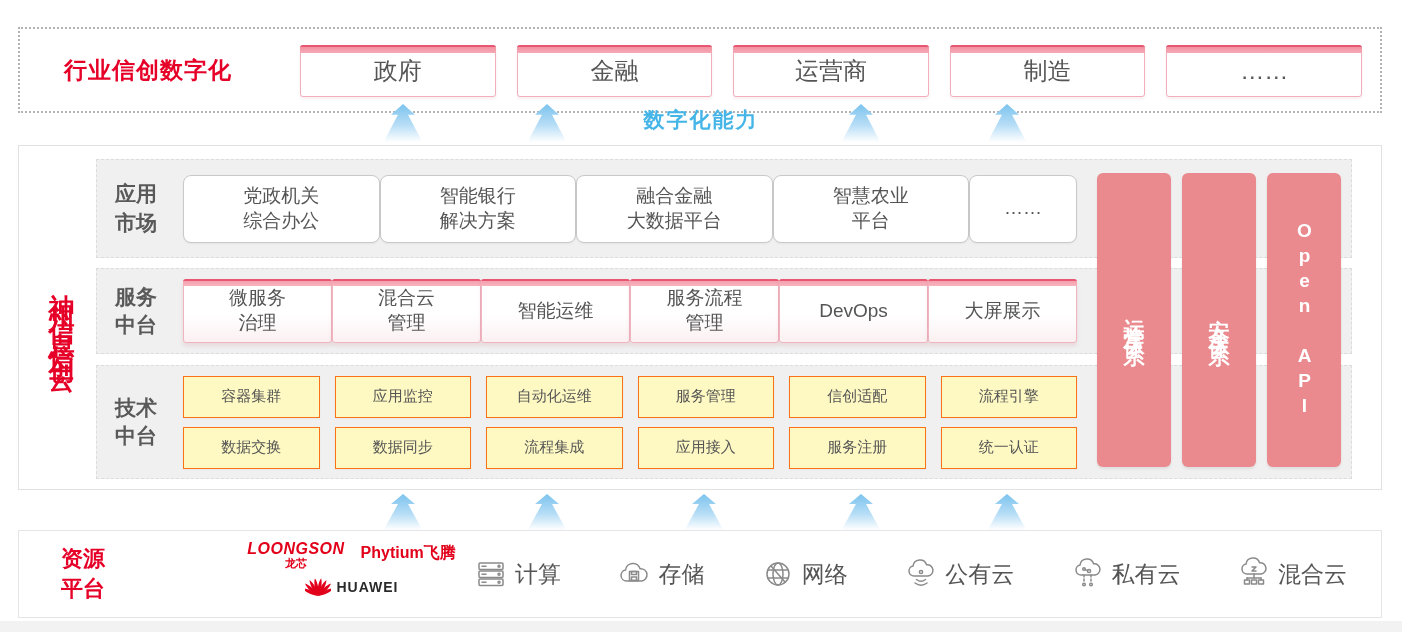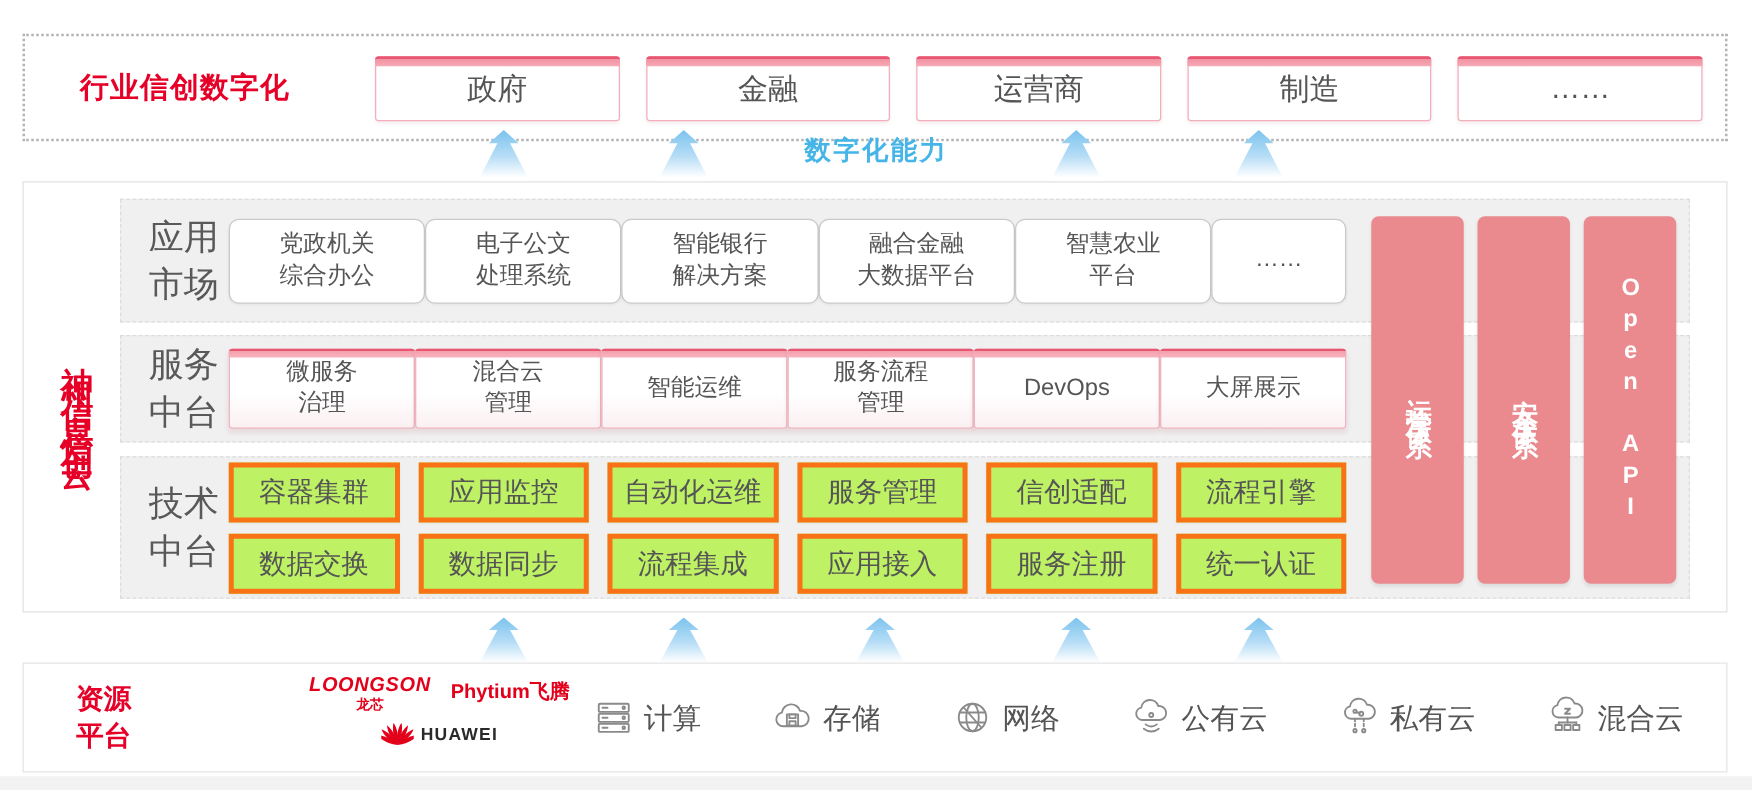--- a/index.html
+++ b/index.html
@@ -31,41 +31,41 @@
   .main{position:absolute;left:18px;top:145px;width:1364px;height:345px;
         background:#fff;border:1px solid #e2e2e2;box-sizing:border-box;}
   .vtitle{position:absolute;left:26px;top:0;height:100%;display:flex;align-items:center;}
   .vtitle span{writing-mode:vertical-lr;text-orientation:upright;font-size:26px;font-weight:bold;
         color:#e60028;letter-spacing:13px;}
   .panel{position:absolute;left:77px;width:1256px;background:#f0f0f0;border:1px dashed #dcdcdc;
         box-sizing:border-box;display:flex;align-items:center;padding-left:18px;}
   .panel1{top:13px;height:99px;}
   .panel2{top:122px;height:86px;}
   .panel3{top:219px;height:114px;}
-  .row-label{width:64px;font-size:28px;font-weight:normal;color:#595959;line-height:1.35;text-align:center;}
+  .row-label{width:64px;font-size:21px;font-weight:bold;color:#595959;line-height:1.35;}
   .boxes{margin-left:4px;width:894px;display:flex;align-items:center;}
 
   .app-box{flex:1;height:66px;background:#fff;border:1px solid #c9c9c9;border-radius:8px;
         display:flex;align-items:center;justify-content:center;text-align:center;
         font-size:19px;color:#555;line-height:1.3;box-shadow:0 1px 2px rgba(0,0,0,.05);}
   .app-box.small{flex:0 0 106px;}
 
   .svc-box{flex:1;height:62px;position:relative;border:1px solid #efb4bf;border-radius:3px;
         background:linear-gradient(to bottom,#fff 55%,#fbf0f2 100%);
         display:flex;align-items:center;justify-content:center;text-align:center;
         font-size:19px;color:#555;line-height:1.3;box-shadow:0 3px 4px rgba(160,20,50,.10);}
   .svc-box::before{content:"";position:absolute;left:-1px;right:-1px;top:-1px;height:7px;
         border-radius:3px 3px 0 0;
         background:linear-gradient(to bottom,#e85672 0,#e85672 2px,#f4a0ad 2px,#f7b4bf 100%);}
 
   .tech-grid{margin-left:4px;width:894px;display:grid;grid-template-columns:repeat(6,1fr);
         column-gap:15px;row-gap:9px;}
-  .tech-box{height:40px;background:#bef264;border:4px solid #f97316;
+  .tech-box{height:40px;background:#fef9c3;border:1px solid #f97316;
         display:flex;align-items:center;justify-content:center;
-        font-size:22px;color:#555;box-shadow:0 1px 2px rgba(0,0,0,.04);}
+        font-size:15px;color:#555;box-shadow:0 1px 2px rgba(0,0,0,.04);}
 
   .pillar{position:absolute;top:27px;width:74px;height:294px;background:#ea8a8e;border-radius:6px;
         display:flex;align-items:center;justify-content:center;box-shadow:0 2px 3px rgba(0,0,0,.08);}
   .pillar span{writing-mode:vertical-lr;text-orientation:upright;color:#fff;font-weight:bold;
         font-size:21px;letter-spacing:9px;}
   .pillar.api span{font-size:19px;letter-spacing:4px;}
   .pillar1{left:1078px;} .pillar2{left:1163px;} .pillar3{left:1248px;}
 
   
   .res{position:absolute;left:18px;top:530px;width:1364px;height:88px;background:#fff;
@@ -124,22 +124,20 @@
     <div class="vtitle">
       <span>神州信息信创云</span>
     </div>
 
     <div class="panel panel1">
       <div class="row-label ml">应用
 市场</div>
       <div class="boxes">
         <div class="app-box ml">党政机关
 综合办公</div>
-        <div class="app-box ml">电子公文
-处理系统</div>
         <div class="app-box ml">智能银行
 解决方案</div>
         <div class="app-box ml">融合金融
 大数据平台</div>
         <div class="app-box ml">智慧农业
 平台</div>
         <div class="app-box small ml">……</div>
       </div>
     </div>
 

